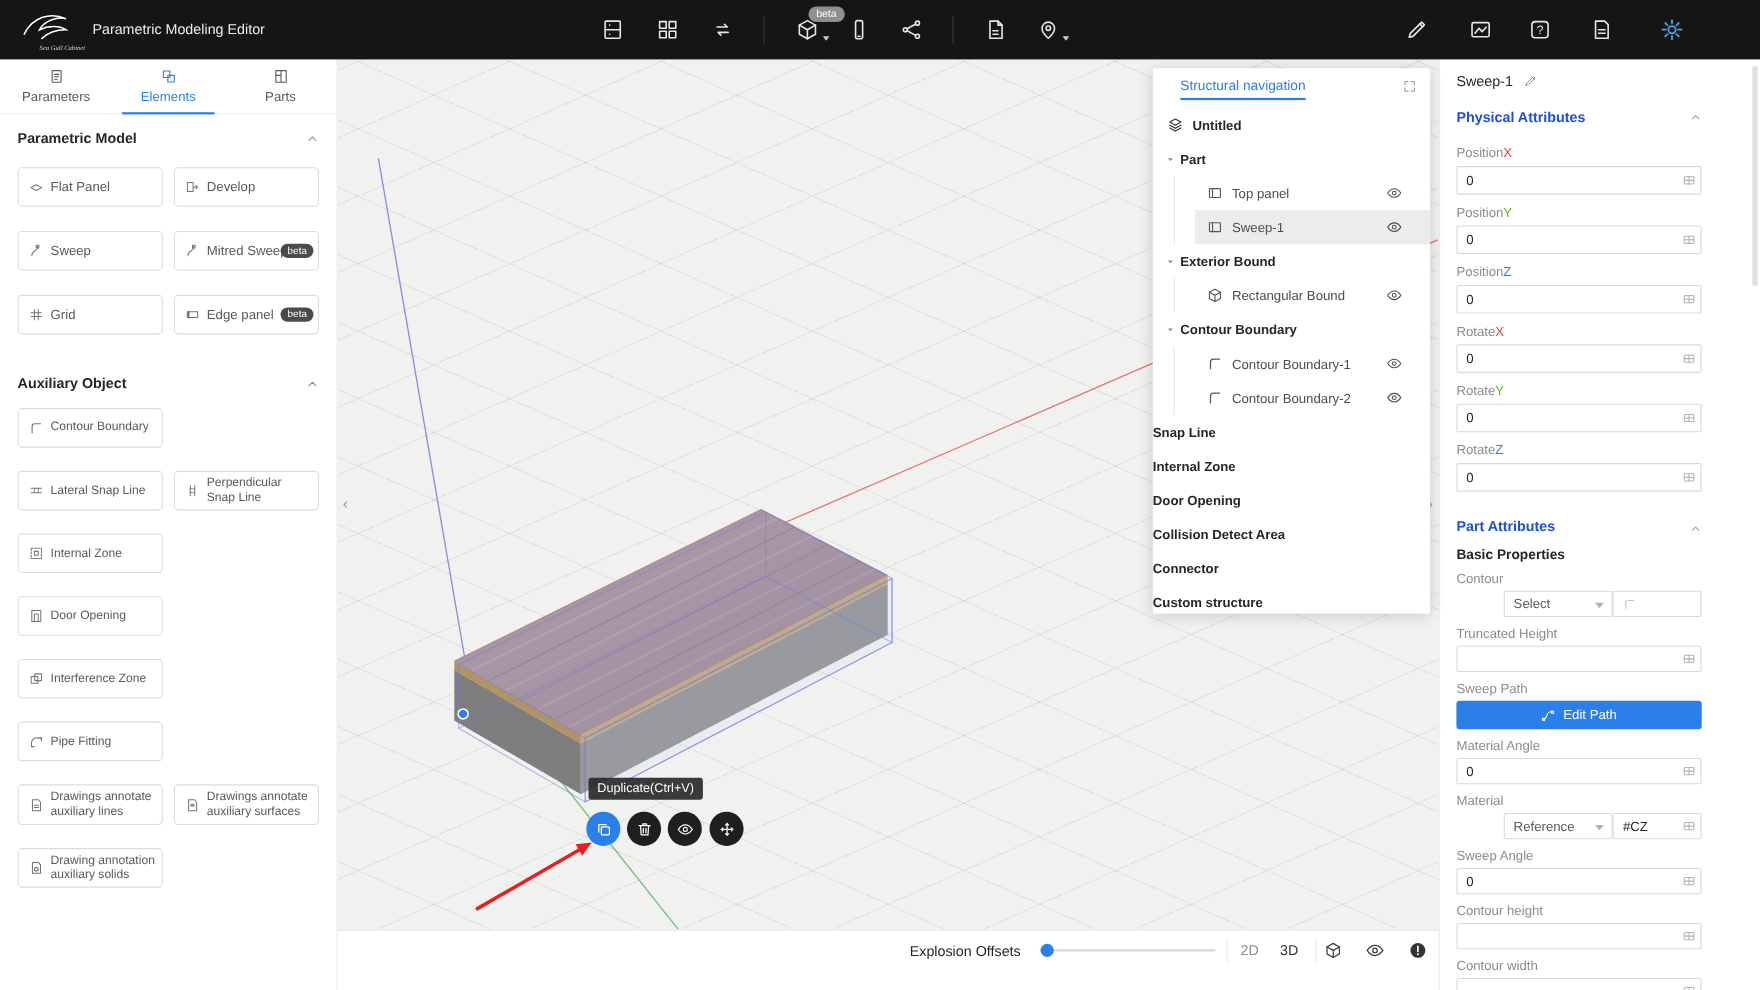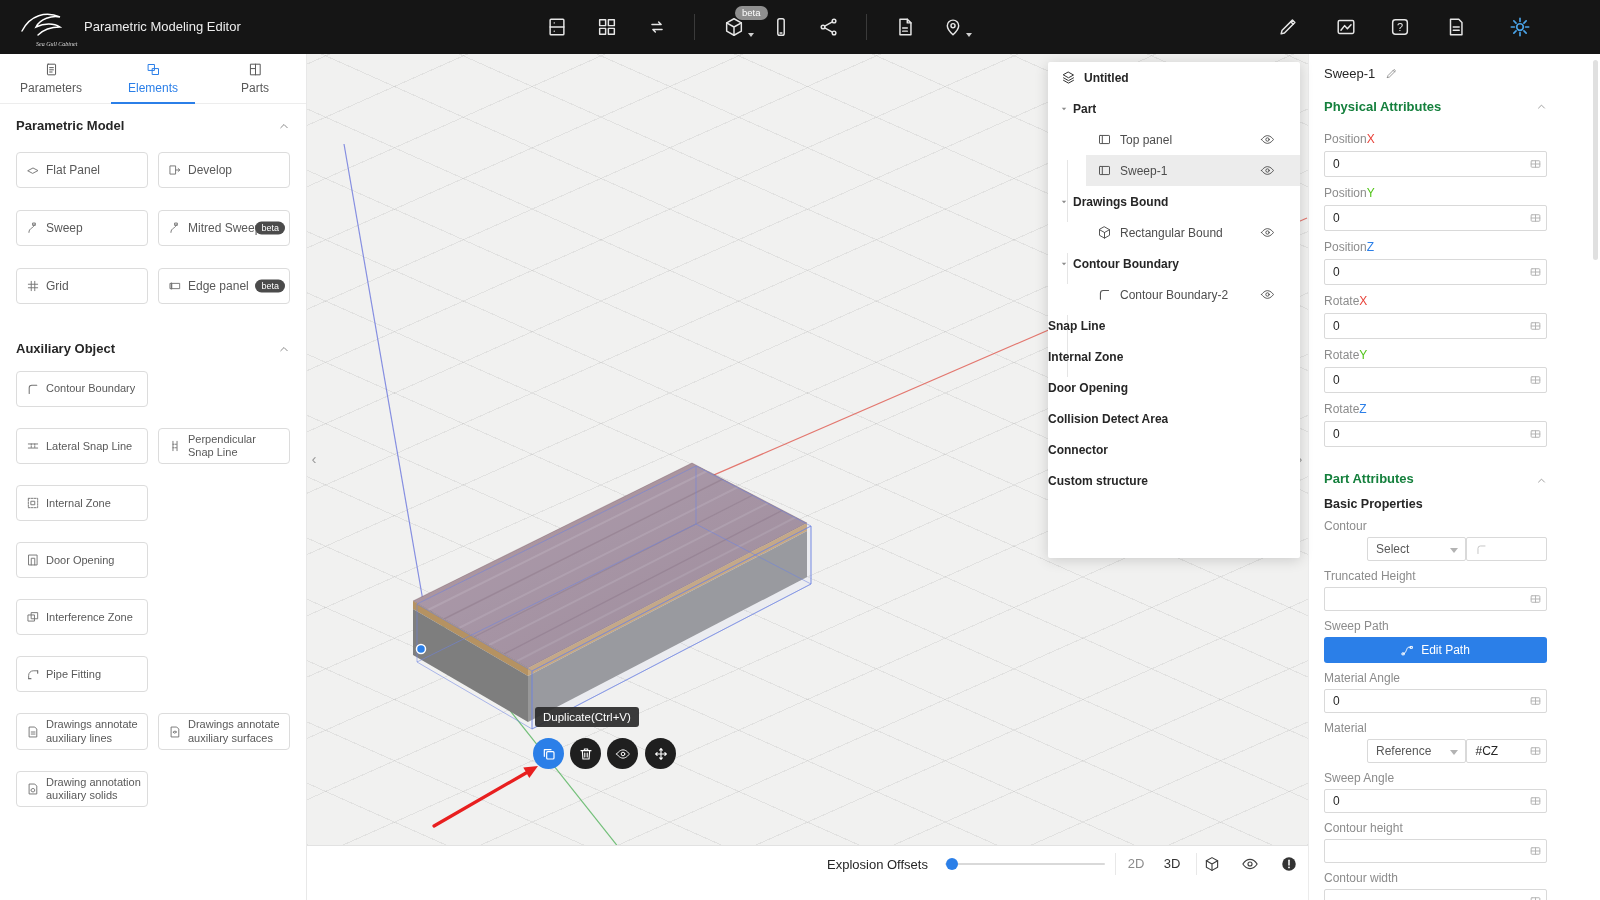--- a/index.html
+++ b/index.html
@@ -76,21 +76,21 @@
 .tree-row.hdr .t-label{margin-left:0;}
 .tree-row.selected{background:linear-gradient(to right,transparent 38px,#ececec 38px);}
 .t-eye{margin-left:auto;margin-right:25px;width:15px;height:15px;color:#4d4d4d;}
 .t-guide{position:absolute;left:19px;width:1px;background:#e5e5e5;}
 
 
 .rightpanel{position:absolute;left:1308px;top:54px;width:292px;height:846px;background:#fff;border-left:1px solid #ebebeb;padding:8px 53px 0 15px;z-index:20;overflow:hidden;}
 .rp-header{display:flex;align-items:center;gap:10px;height:22px;margin-bottom:14px;}
 .rp-title{font-size:13px;color:#262626;}
 .rp-pencil{width:13px;height:13px;color:#8c8c8c;cursor:pointer;}
-.rp-sec{display:flex;align-items:center;justify-content:space-between;height:16px;font-size:13px;font-weight:bold;color:#15803d;cursor:pointer;}
+.rp-sec{display:flex;align-items:center;justify-content:space-between;height:16px;font-size:13px;font-weight:bold;color:#1d4ed8;cursor:pointer;}
 .rp-sec .ic{width:11px;height:11px;color:#999;}
 .rp-sec.physical{margin-bottom:18px;}
 .rp-sec.part{margin-top:23px;align-items:flex-end;}
 .rp-basic{margin-top:11px;height:15px;font-size:12.5px;font-weight:bold;color:#262626;}
 .t-field{margin-bottom:9px;}
 .t-field.gap{margin-top:7px;}
 .p-label{height:15px;margin-bottom:4px;color:#8c8c8c;font-size:12px;}
 .ax{font-size:12px;}
 .ax-x{color:#e8433a;}
 .ax-y{color:#52c41a;}
@@ -490,20 +490,28 @@
           <circle cx="12" cy="12" r="2.7"></circle>
         </svg></span>
     <span class="bb-ic" style="left:973px"><svg viewBox="0 0 24 24">
           <circle cx="12" cy="12" r="9" fill="#333"></circle>
           <path d="M12 7v6.2" stroke="#fff" stroke-width="2" stroke-linecap="round"></path>
           <circle cx="12" cy="16.6" r="1.2" fill="#fff"></circle>
         </svg></span>
   </div>
 
   <div class="structpanel">
+    <div class="sp-hdr">
+      <span class="sp-title">Structural navigation</span>
+      <span class="sp-expand ic">
+          <svg viewBox="0 0 24 24" fill="none" stroke="currentColor" stroke-width="1.6" stroke-linecap="round" stroke-linejoin="round">
+            <path d="M4 9.5V4h5.5M20 9.5V4h-5.5M4 14.5V20h5.5M20 14.5V20h-5.5"></path>
+          </svg>
+        </span>
+    </div>
     <div class="t-guide" style="top:98px;height:62px"></div>
     <div class="t-guide" style="top:191px;height:31px"></div>
     <div class="t-guide" style="top:253px;height:62px"></div>
 
     <div class="tree-row root">
       <span class="ic t-ic">
           <svg viewBox="0 0 24 24" fill="none" stroke="currentColor" stroke-width="1.6" stroke-linecap="round" stroke-linejoin="round">
             <path d="M12 3.5l8 4.5-8 4.5-8-4.5z"></path>
             <path d="M4 12.5L12 17l8-4.5M4 16.5L12 21l8-4.5"></path>
           </svg>
@@ -547,21 +555,21 @@
             <circle cx="12" cy="12" r="2.7"></circle>
           </svg>
         </span>
     </div>
     <div class="tree-row grp">
       <span class="ic t-caret">
           <svg viewBox="0 0 24 24">
             <path d="M6.5 9l5.5 6 5.5-6z" fill="currentColor"></path>
           </svg>
         </span>
-      <span class="t-label" style="margin-left:0">Drawings Bound</span>
+      <span class="t-label" style="margin-left:0">Exterior Bound</span>
     </div>
     <div class="tree-row leaf">
       <span class="ic t-ic">
           <svg viewBox="0 0 24 24" fill="none" stroke="currentColor" stroke-width="1.6" stroke-linecap="round" stroke-linejoin="round">
             <path d="M12 3l8 4.5v9L12 21l-8-4.5v-9z"></path>
             <path d="M12 12l8-4.5M12 12L4 7.5M12 12v9"></path>
           </svg>
         </span>
       <span class="t-label">Rectangular Bound</span>
       <span class="ic t-eye">
@@ -571,20 +579,34 @@
           </svg>
         </span>
     </div>
     <div class="tree-row grp">
       <span class="ic t-caret">
           <svg viewBox="0 0 24 24">
             <path d="M6.5 9l5.5 6 5.5-6z" fill="currentColor"></path>
           </svg>
         </span>
       <span class="t-label" style="margin-left:0">Contour Boundary</span>
+    </div>
+    <div class="tree-row leaf">
+      <span class="ic t-ic">
+          <svg viewBox="0 0 24 24" fill="none" stroke="currentColor" stroke-width="1.8" stroke-linecap="round" stroke-linejoin="round">
+            <path d="M5.5 19.5V10a4.5 4.5 0 014.5-4.5h8.5"></path>
+          </svg>
+        </span>
+      <span class="t-label">Contour Boundary-1</span>
+      <span class="ic t-eye">
+          <svg viewBox="0 0 24 24" fill="none" stroke="currentColor" stroke-width="1.5" stroke-linecap="round" stroke-linejoin="round">
+            <path d="M2.5 12S6.5 5.8 12 5.8 21.5 12 21.5 12s-4 6.2-9.5 6.2S2.5 12 2.5 12z"></path>
+            <circle cx="12" cy="12" r="2.7"></circle>
+          </svg>
+        </span>
     </div>
     <div class="tree-row leaf">
       <span class="ic t-ic">
           <svg viewBox="0 0 24 24" fill="none" stroke="currentColor" stroke-width="1.8" stroke-linecap="round" stroke-linejoin="round">
             <path d="M5.5 19.5V10a4.5 4.5 0 014.5-4.5h8.5"></path>
           </svg>
         </span>
       <span class="t-label">Contour Boundary-2</span>
       <span class="ic t-eye">
           <svg viewBox="0 0 24 24" fill="none" stroke="currentColor" stroke-width="1.5" stroke-linecap="round" stroke-linejoin="round">

